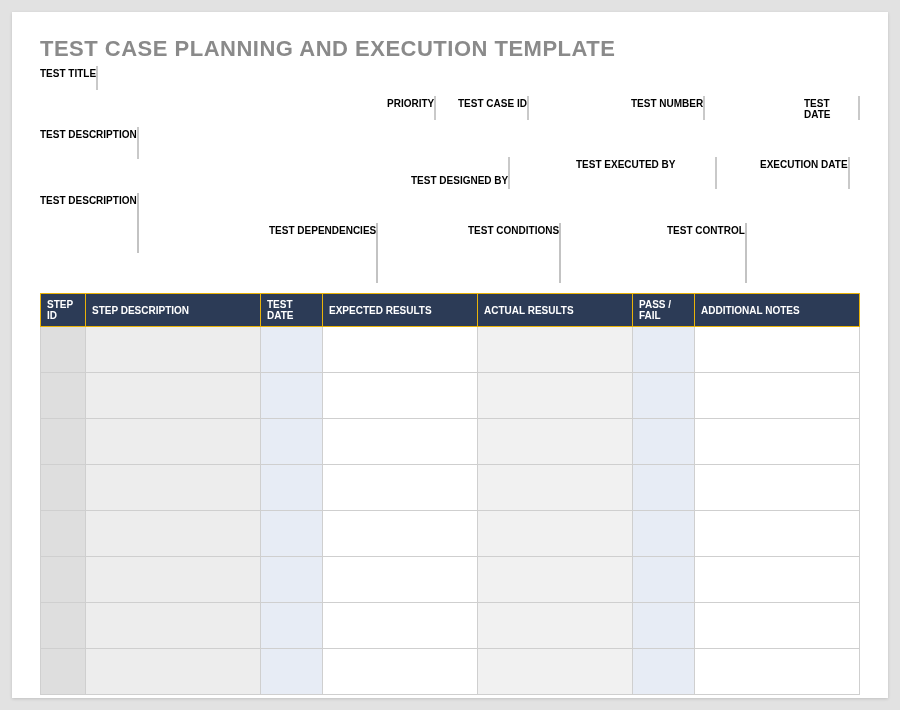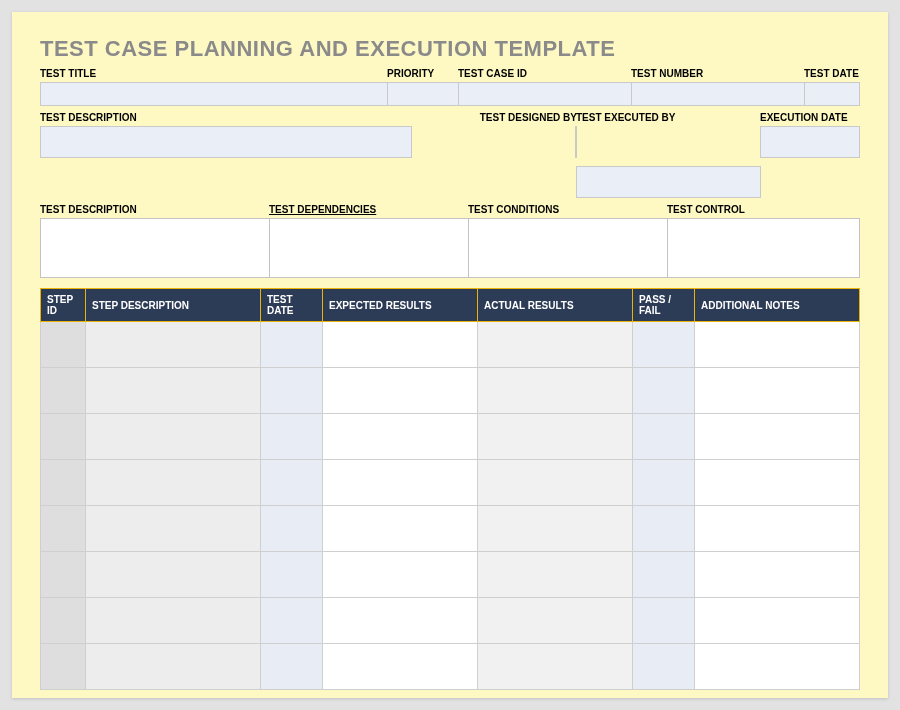--- a/index.html
+++ b/index.html
@@ -3,21 +3,21 @@
 <meta charset="utf-8">
 <style>
   * { box-sizing: border-box; }
   body {
     margin: 0;
     background: #e2e2e2;
     font-family: Arial, Helvetica, sans-serif;
     padding: 12px;
   }
   .page {
-    background: #fef9c3;
+    background: #ffffff;
     width: 876px;
     height: 686px;
     margin: 0 auto;
     padding: 24px 28px;
     box-shadow: 0 1px 3px rgba(0,0,0,0.15);
   }
   .title {
     font-size: 22px;
     font-weight: 900;
     color: #8a8a8a;
@@ -26,50 +26,50 @@
     text-transform: uppercase;
   }
   .label {
     font-size: 10px;
     font-weight: 900;
     color: #000;
     padding: 2px 0 3px 0;
     text-transform: uppercase;
   }
   .row { display: flex; width: 100%; }
-  .cell-wrap { display: flex; flex-direction: column; }
+  .cell-wrap { display: flex; flex-direction: row; }
   .inputcell {
     border: 1px solid #c9c9c9;
     background: #eaeff7;
     height: 24px;
   }
   .inputcell.tall { height: 32px; }
   .textareacell {
     border: 1px solid #c3c3c3;
     background: #fff;
     height: 60px;
   }
-  .row .cell-wrap + .cell-wrap { margin-left: -1px; }
+  .row .cell-wrap + .cell-wrap { margin-left: -1px; margin-top: 30px; }
 
   
   .r1-title    { flex: 0 0 348px; }
   .r1-priority { flex: 0 0 72px; }
   .r1-caseid   { flex: 0 0 174px; }
   .r1-number   { flex: 0 0 174px; }
   .r1-date     { flex: 1 1 auto; }
 
   
   .r2-desc  { flex: 0 0 372px; }
   .r2-des   { flex: 0 0 166px; align-items: flex-end; }
   .r2-exec  { flex: 0 0 185px; gap: 40px; }
   .r2-edate { flex: 1 1 auto; }
 
   
   .r3-a { flex: 0 0 230px; }
-  .r3-b { flex: 0 0 200px; text-decoration: underline; }
+  .r3-b { flex: 0 0 200px; }
   .r3-c { flex: 0 0 200px; }
   .r3-d { flex: 1 1 auto; }
 
   .gap-sm { height: 4px; }
   .gap-md { height: 10px; }
 
   
   table.steps {
     border-collapse: collapse;
     width: 100%;

